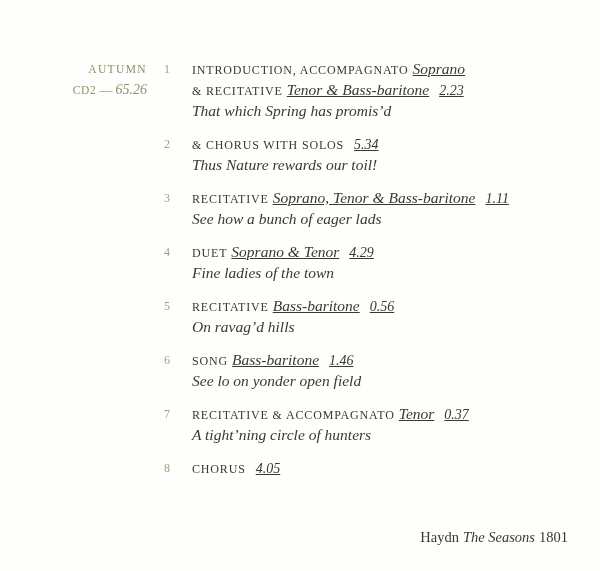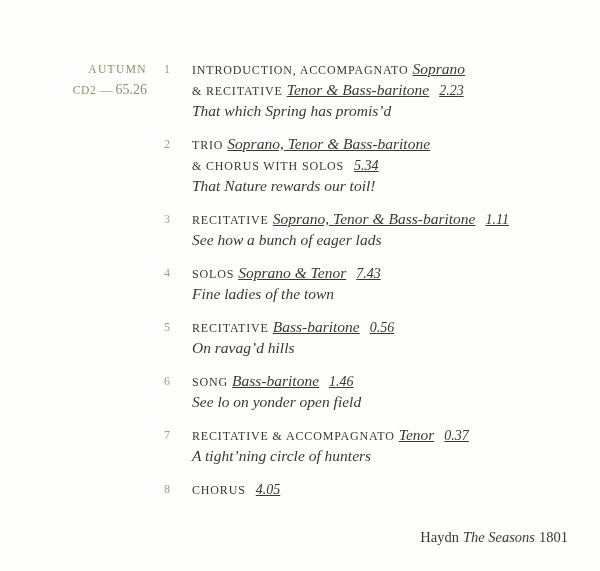--- a/index.html
+++ b/index.html
@@ -14,21 +14,21 @@
   .page { position: absolute; inset: 0; }
 
   
   .header {
     position: absolute; top: 59px; left: 36px; width: 111px;
     text-align: right; color: var(--accent, #8f9166); line-height: 20px;
   }
   .season { font-size: 11.5px; letter-spacing: 0.12em; }
   .cd-prefix { font-size: 11.5px; letter-spacing: 0.06em; }
   .cd-dash { font-size: 13px; margin: 0 3px; }
-  .cd-duration { font-size: 14px; }
+  .cd-duration { font-style: italic; font-size: 14px; }
 
   
   .tracks { position: absolute; top: 59px; left: 192px; }
   .track { position: relative; margin-bottom: 13px; }
   .track-number {
     position: absolute; left: -28px; top: 0;
     font-size: 12px; line-height: 20px;
     color: var(--number, #a0a17c);
   }
   .title-line { line-height: 20px; white-space: nowrap; }
@@ -56,32 +56,31 @@
 
   <div class="tracks">
       <div class="track">
         <span class="track-number">1</span>
         <div class="title-line"><span class="seg-caps">INTRODUCTION, ACCOMPAGNATO</span> <span class="seg-italic">Soprano</span></div>
         <div class="title-line"><span class="seg-caps">&amp; RECITATIVE</span> <span class="seg-italic">Tenor &amp; Bass-baritone</span><span class="seg-time">2.23</span></div>
         <div class="incipit">That which Spring has promis’d</div>
       </div>
       <div class="track">
         <span class="track-number">2</span>
-        <div class="title-line"><span class="seg-caps">TRIO</span> <span class="seg-italic">Soprano, Tenor &amp; Bass-baritone</span></div>
         <div class="title-line"><span class="seg-caps">&amp; CHORUS WITH SOLOS</span><span class="seg-time">5.34</span></div>
-        <div class="incipit">That Nature rewards our toil!</div>
+        <div class="incipit">Thus Nature rewards our toil!</div>
       </div>
       <div class="track">
         <span class="track-number">3</span>
         <div class="title-line"><span class="seg-caps">RECITATIVE</span> <span class="seg-italic">Soprano, Tenor &amp; Bass-baritone</span><span class="seg-time">1.11</span></div>
         <div class="incipit">See how a bunch of eager lads</div>
       </div>
       <div class="track">
         <span class="track-number">4</span>
-        <div class="title-line"><span class="seg-caps">SOLOS</span> <span class="seg-italic">Soprano &amp; Tenor</span><span class="seg-time">7.43</span></div>
+        <div class="title-line"><span class="seg-caps">DUET</span> <span class="seg-italic">Soprano &amp; Tenor</span><span class="seg-time">4.29</span></div>
         <div class="incipit">Fine ladies of the town</div>
       </div>
       <div class="track">
         <span class="track-number">5</span>
         <div class="title-line"><span class="seg-caps">RECITATIVE</span> <span class="seg-italic">Bass-baritone</span><span class="seg-time">0.56</span></div>
         <div class="incipit">On ravag’d hills</div>
       </div>
       <div class="track">
         <span class="track-number">6</span>
         <div class="title-line"><span class="seg-caps">SONG</span> <span class="seg-italic">Bass-baritone</span><span class="seg-time">1.46</span></div>

